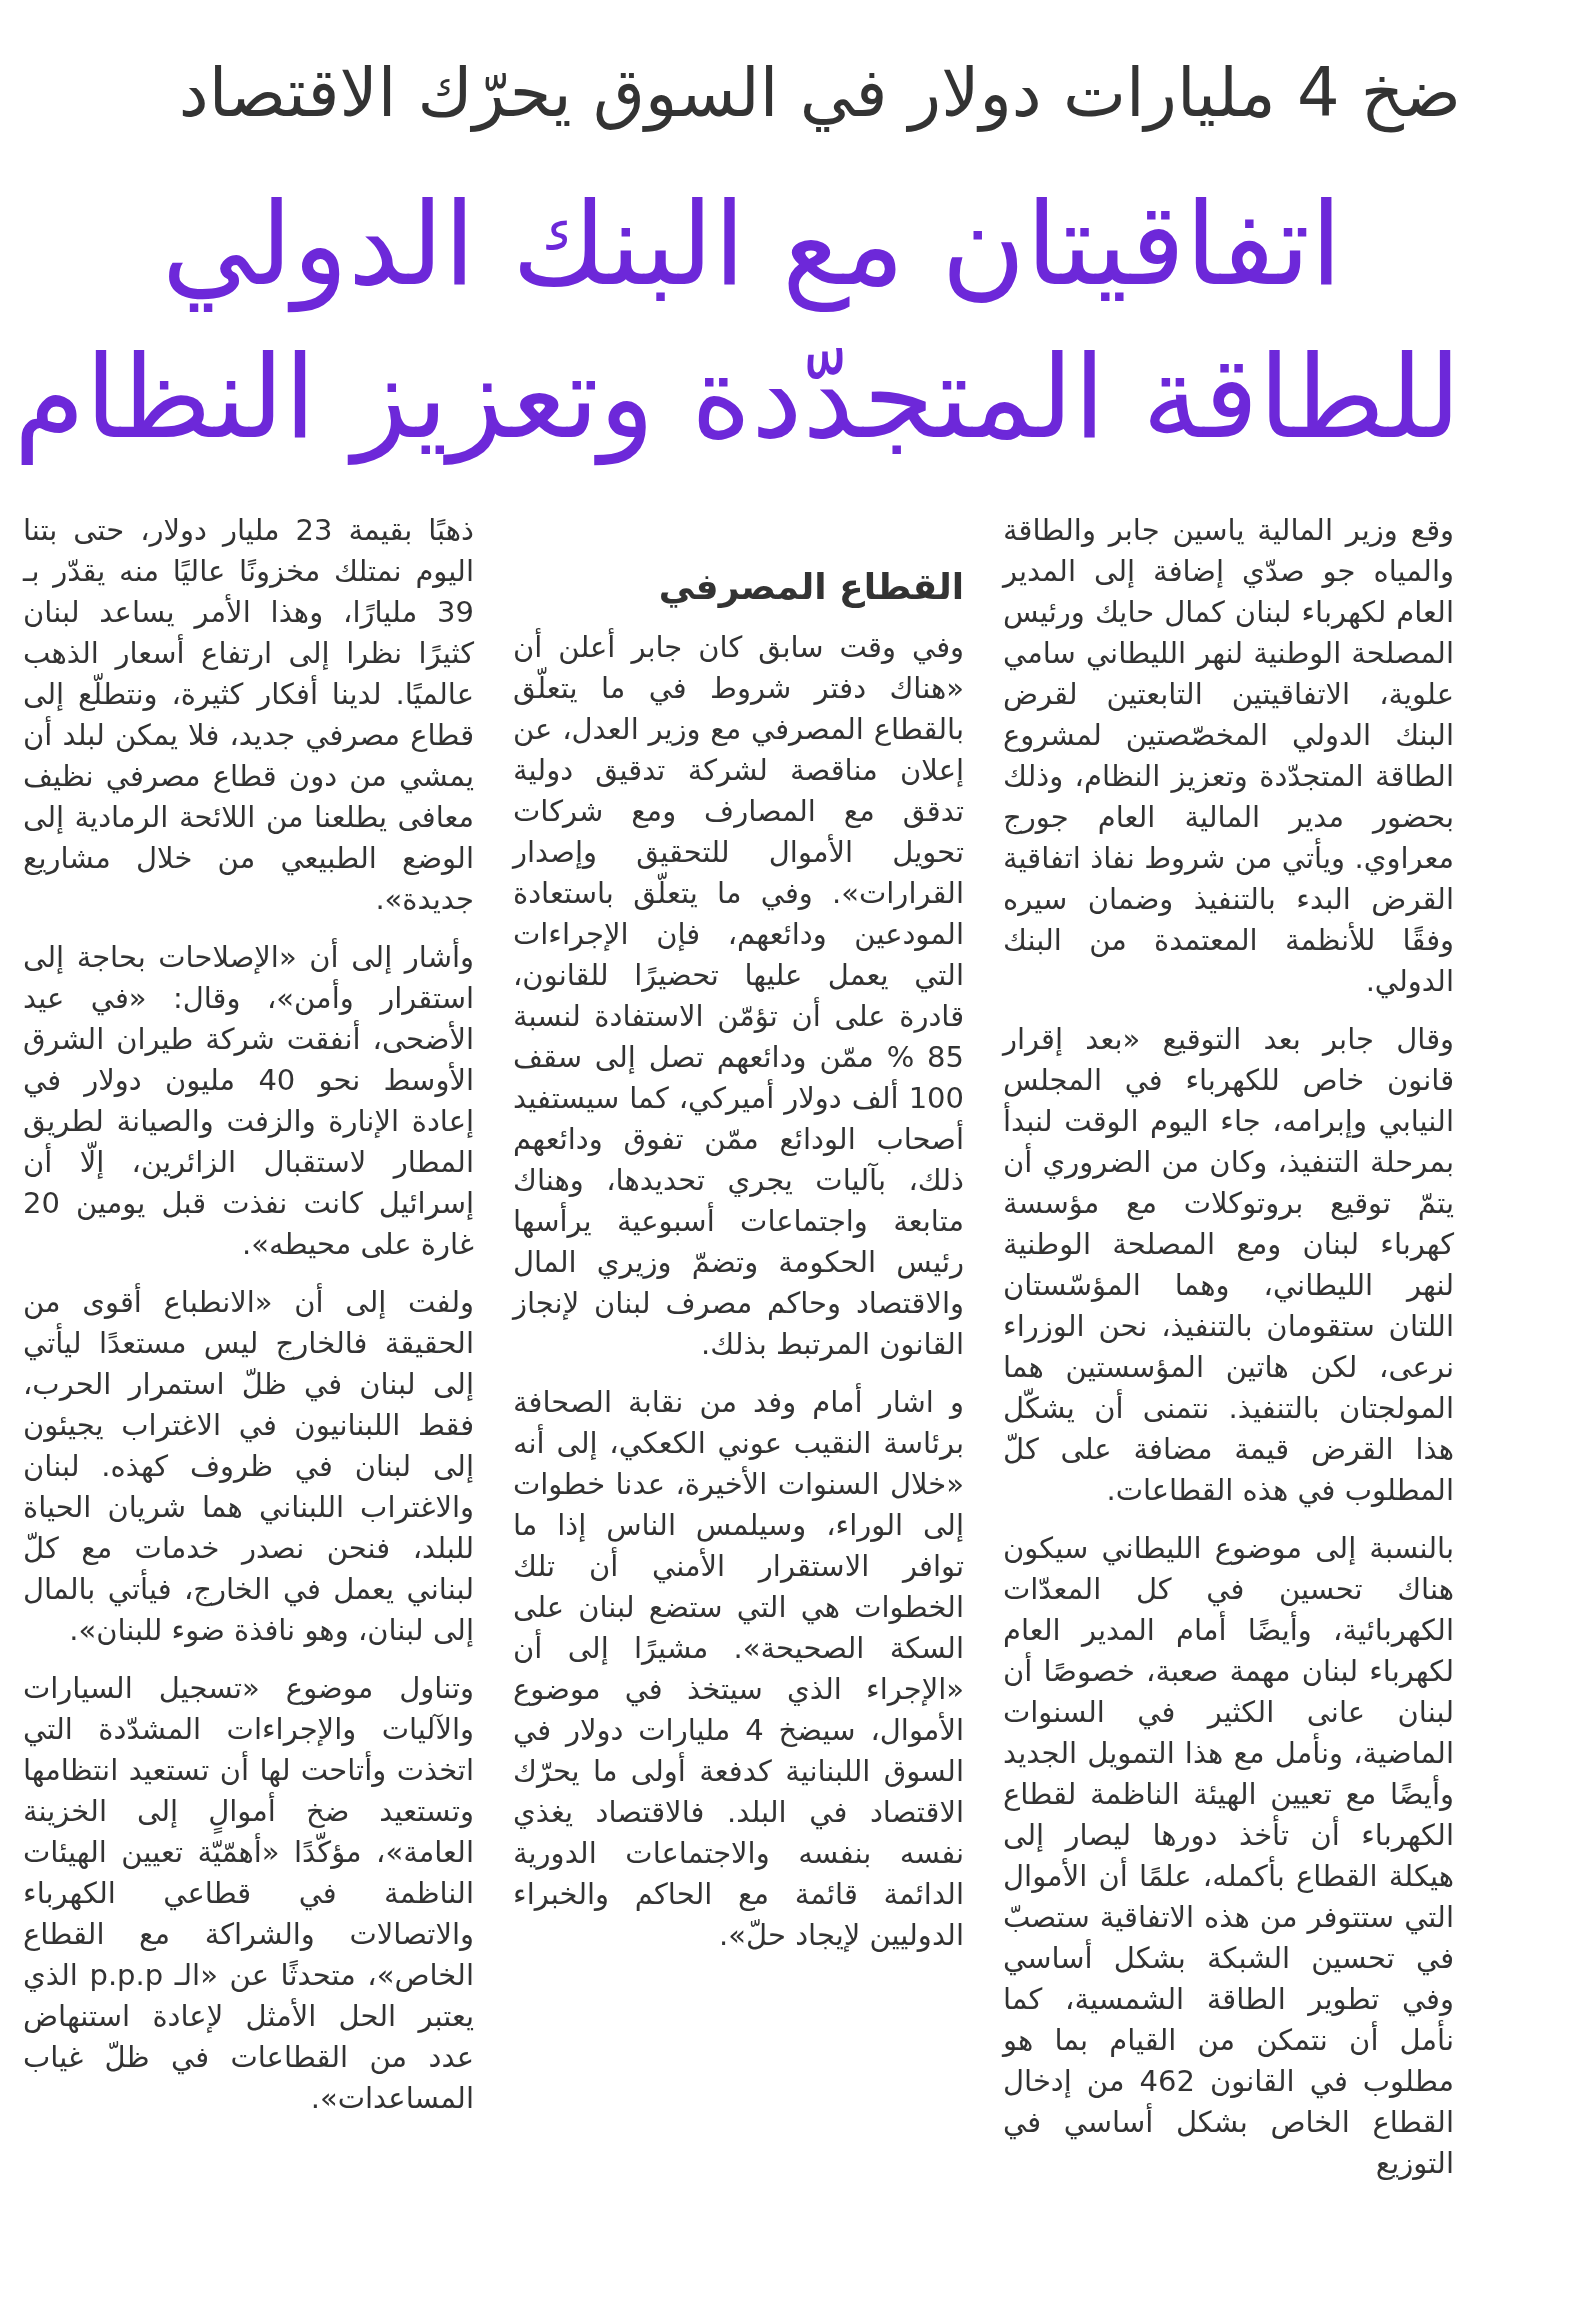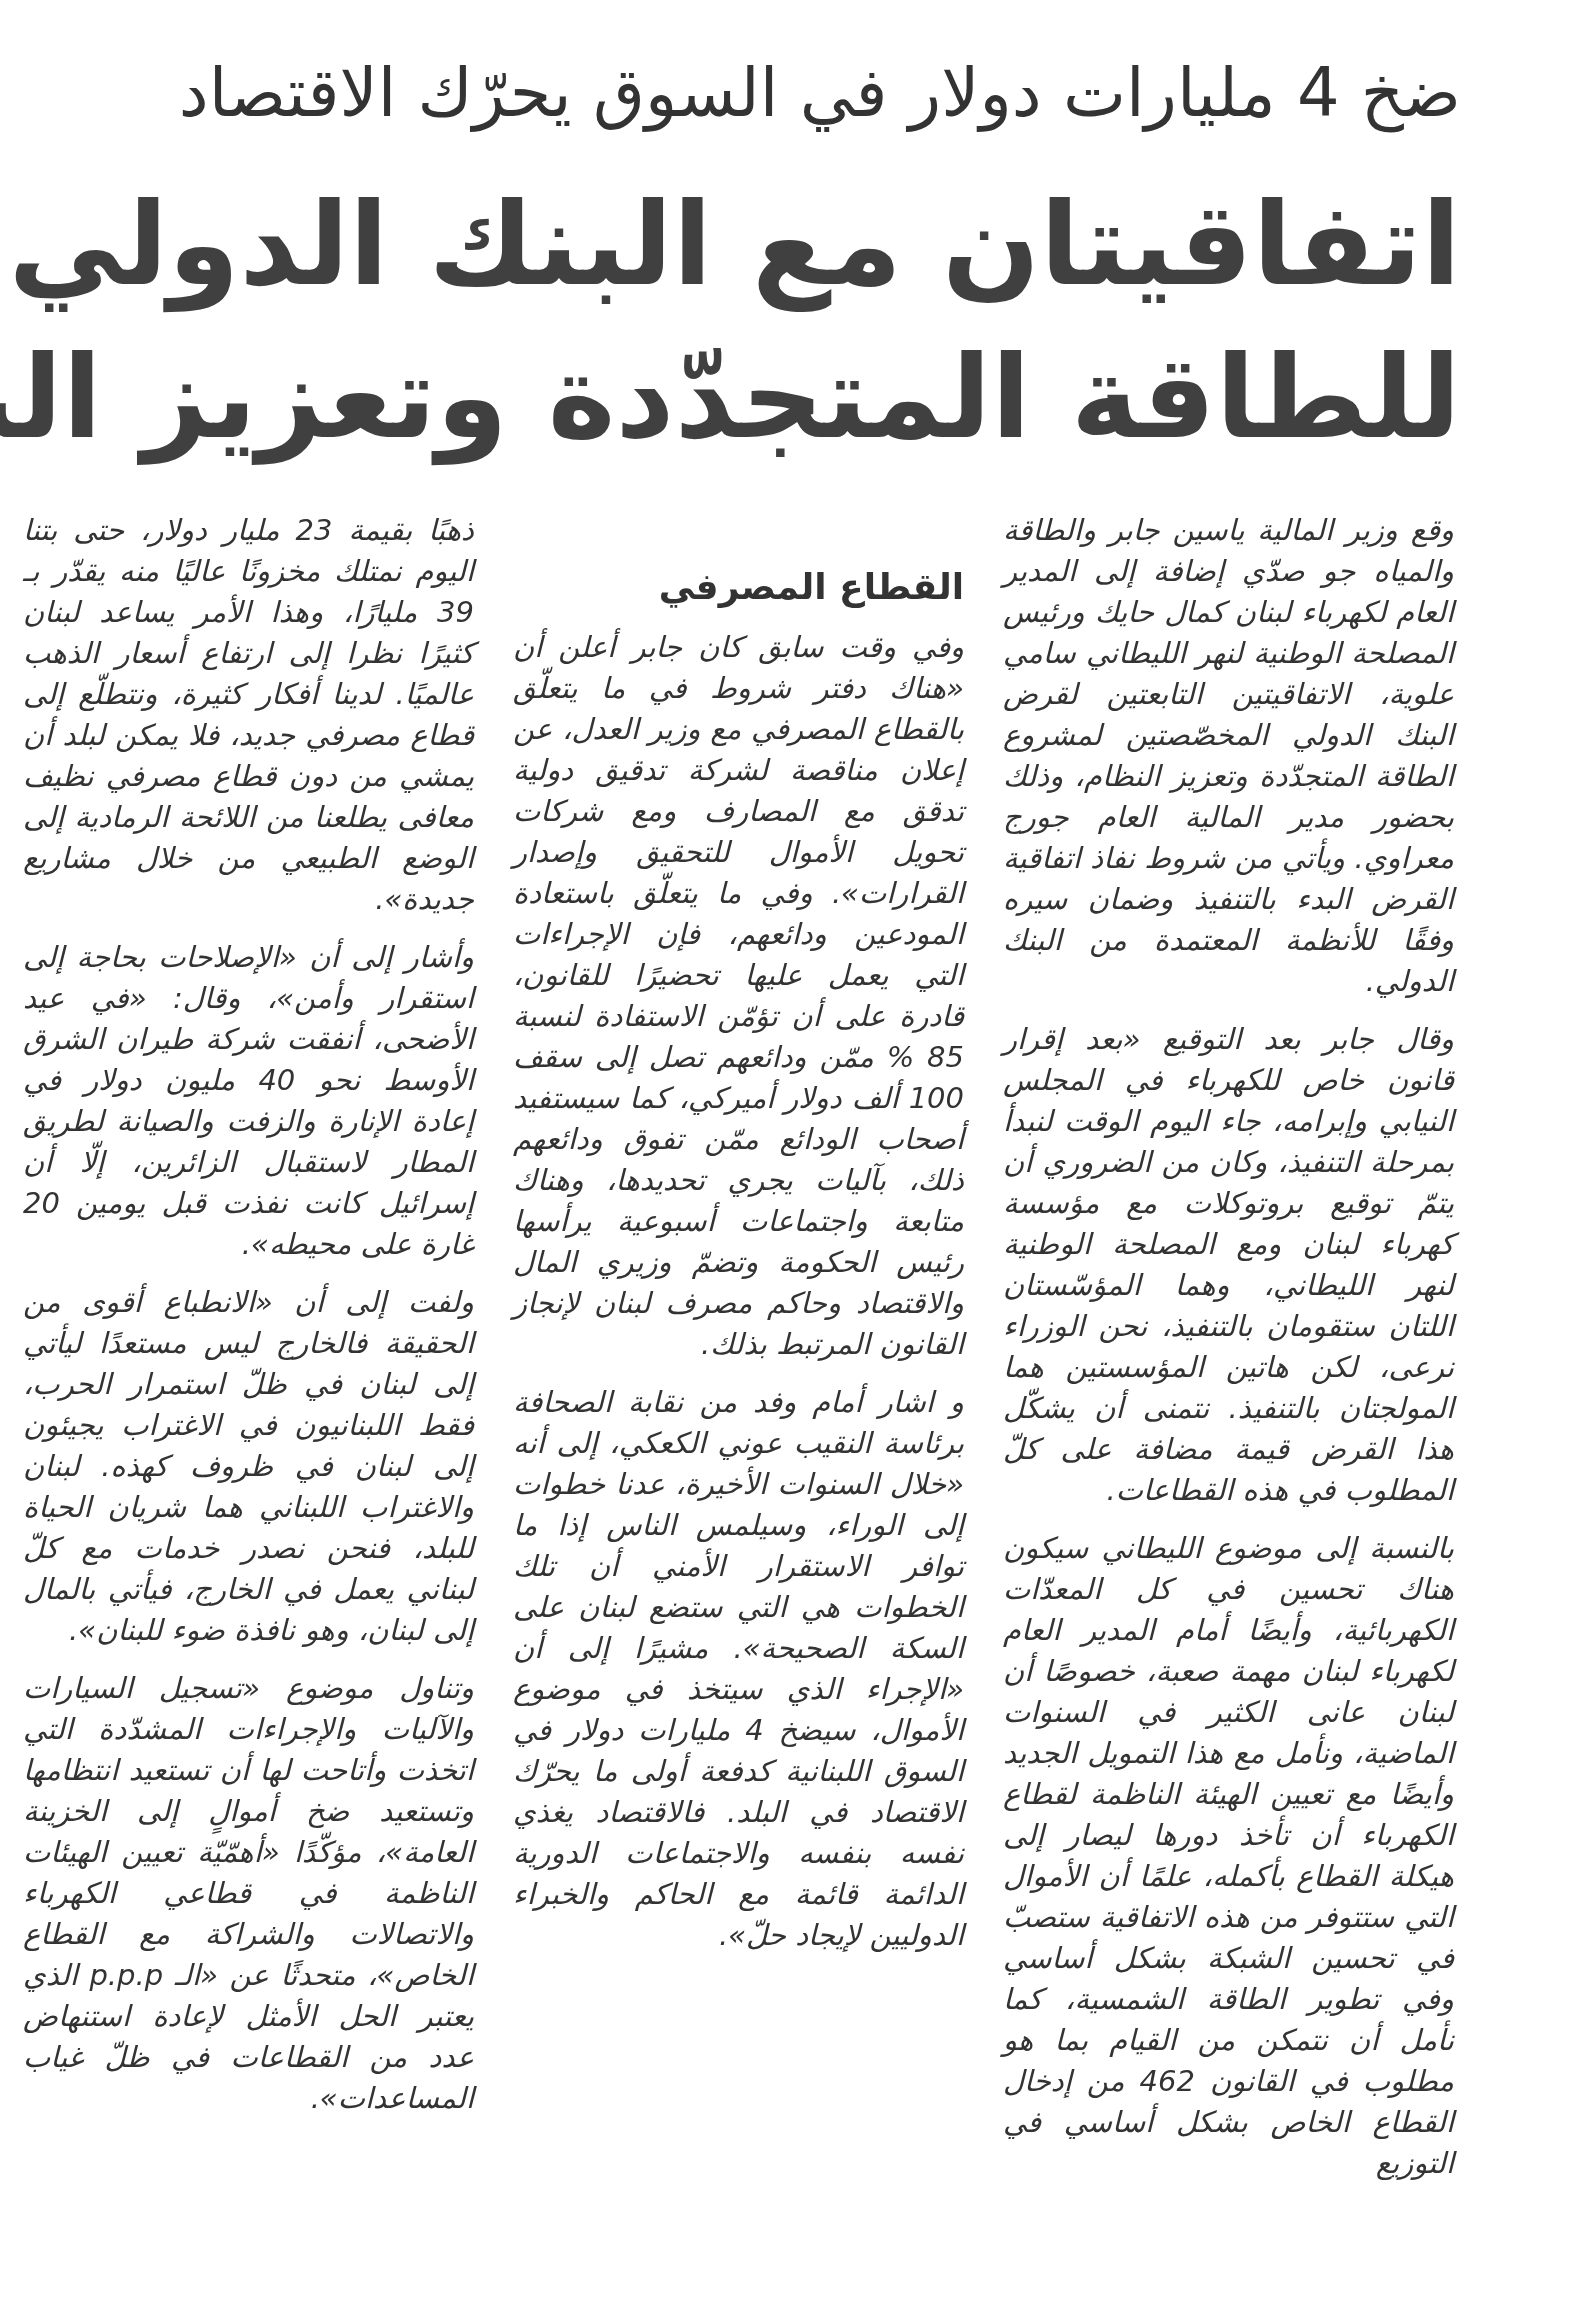--- a/index.html
+++ b/index.html
@@ -34,22 +34,22 @@
     white-space: nowrap;
     margin: 0;
   }
   .headline {
     position: absolute;
     right: 117px;
     top: 168px;
     width: 1418px;
     text-align: center;
     margin: 0;
-    font-weight: bold;
-    color: #404040;
+    font-weight: normal;
+    color: #6d28d9;
     font-size: 115px;
     line-height: 153px;
     letter-spacing: -1.6px;
   }
   .headline span { display: block; white-space: nowrap; }
 
   .columns {
     position: absolute;
     top: 510px;
     left: 22px;
@@ -63,21 +63,20 @@
     width: 451px;
     flex: 0 0 451px;
     font-size: 29px;
     line-height: 41px;
     text-align: justify;
     text-align-last: right;
     color: #333333;
   }
   .col p {
     margin: 0 0 17px 0;
-    font-style: italic;
   }
   .subhead {
     font-weight: bold;
     font-size: 36px;
     line-height: 47px;
     margin: 53px 0 17px 0;
     text-align: center;
     color: #333333;
   }
 </style>

